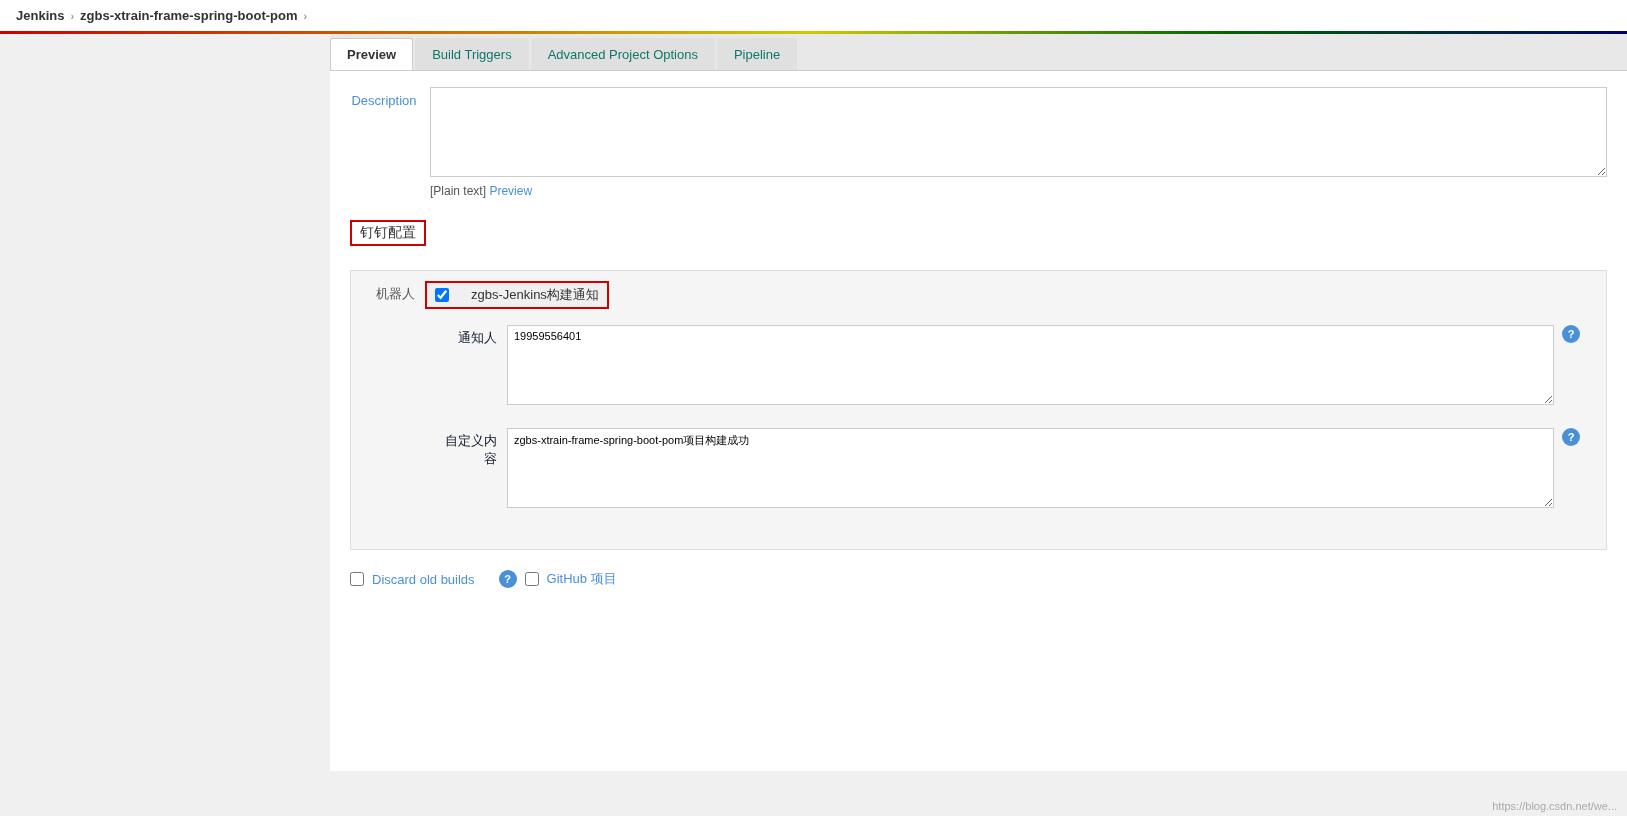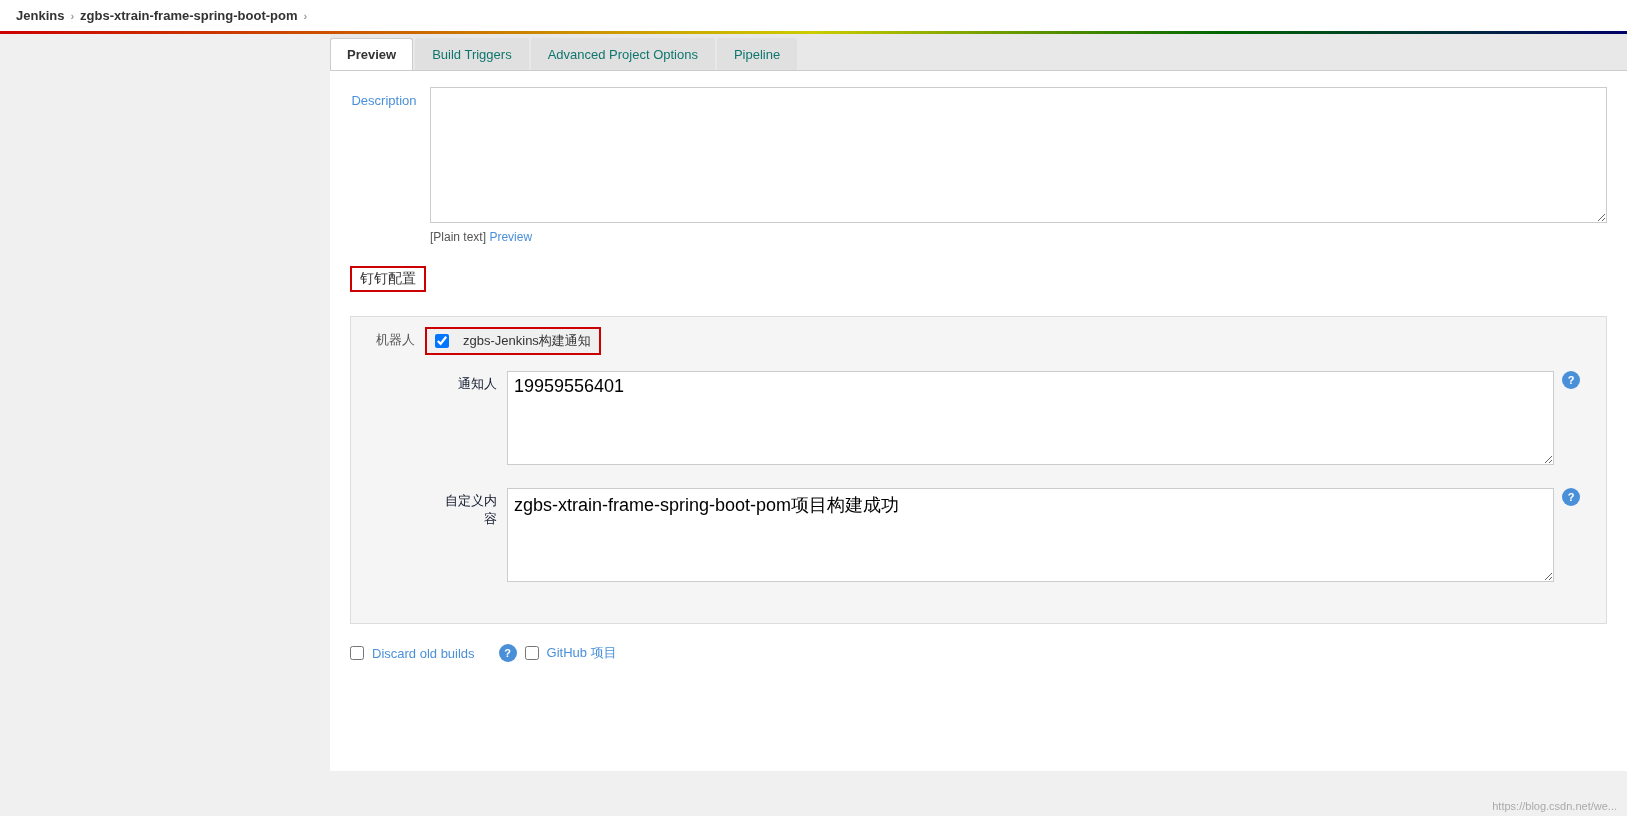--- a/index.html
+++ b/index.html
@@ -105,21 +105,21 @@
       font-size: 13px;
     }
     .form-control-area {
       flex: 1;
     }
 
     textarea {
       width: 100%;
       border: 1px solid #ccc;
       padding: 4px 6px;
-      font-size: 18px;
+      font-size: 11px;
       resize: vertical;
       background: #fff;
       font-family: Arial, sans-serif;
     }
 
     .preview-text {
       font-size: 12px;
       color: #555;
       margin-top: 4px;
     }
@@ -163,21 +163,21 @@
       flex: 1;
     }
 
     
     .checkbox-item-box {
       border: 2px solid #cc0000;
       display: inline-flex;
       align-items: center;
       padding: 3px 8px;
       background: #f0f0f0;
-      gap: 14px;
+      gap: 22px;
       margin-bottom: 8px;
     }
     .checkbox-item-box input[type="checkbox"] {
       width: 14px;
       height: 14px;
     }
 
     
     .nested-form {
       background: #f5f5f5;

